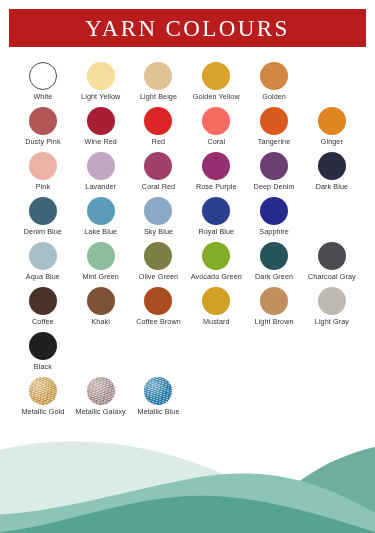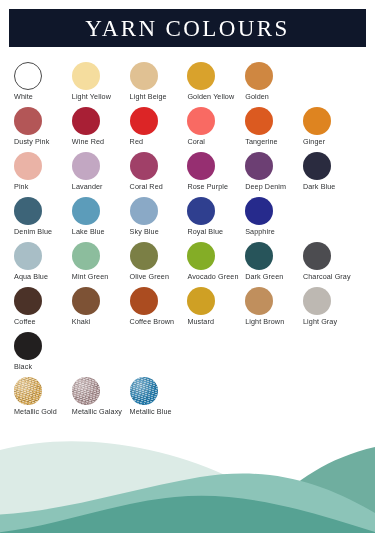--- a/index.html
+++ b/index.html
@@ -58,20 +58,21 @@
     display: flex;
     width: 100%;
     height: 45px;
   }
 
   .swatch-cell {
     width: 57.8px;
     flex: 0 0 57.8px;
     display: flex;
     flex-direction: column;
+    align-items: center;
   }
 
   .swatch-cell.empty { visibility: hidden; }
 
   .swatch-dot {
     width: 28px;
     height: 28px;
     border-radius: 50%;
     flex: 0 0 28px;
   }
@@ -130,21 +131,21 @@
     width: 375px;
     height: 110px;
   }
   #wave-decoration svg { display: block; width: 375px; height: 110px; }
 </style>
 </head>
 <body>
 
 <div id="page">
 
-  <div id="header-banner" style="background: #0f172a;">
+  <div id="header-banner" style="background: #b91c1c;">
     <div id="header-title">YARN COLOURS</div>
   </div>
 
   <div id="swatch-grid">
       <div class="swatch-row">
         <div class="swatch-cell">
           <div class="swatch-dot outlined"></div>
           <div class="swatch-label">White</div>
         </div>
         <div class="swatch-cell">

